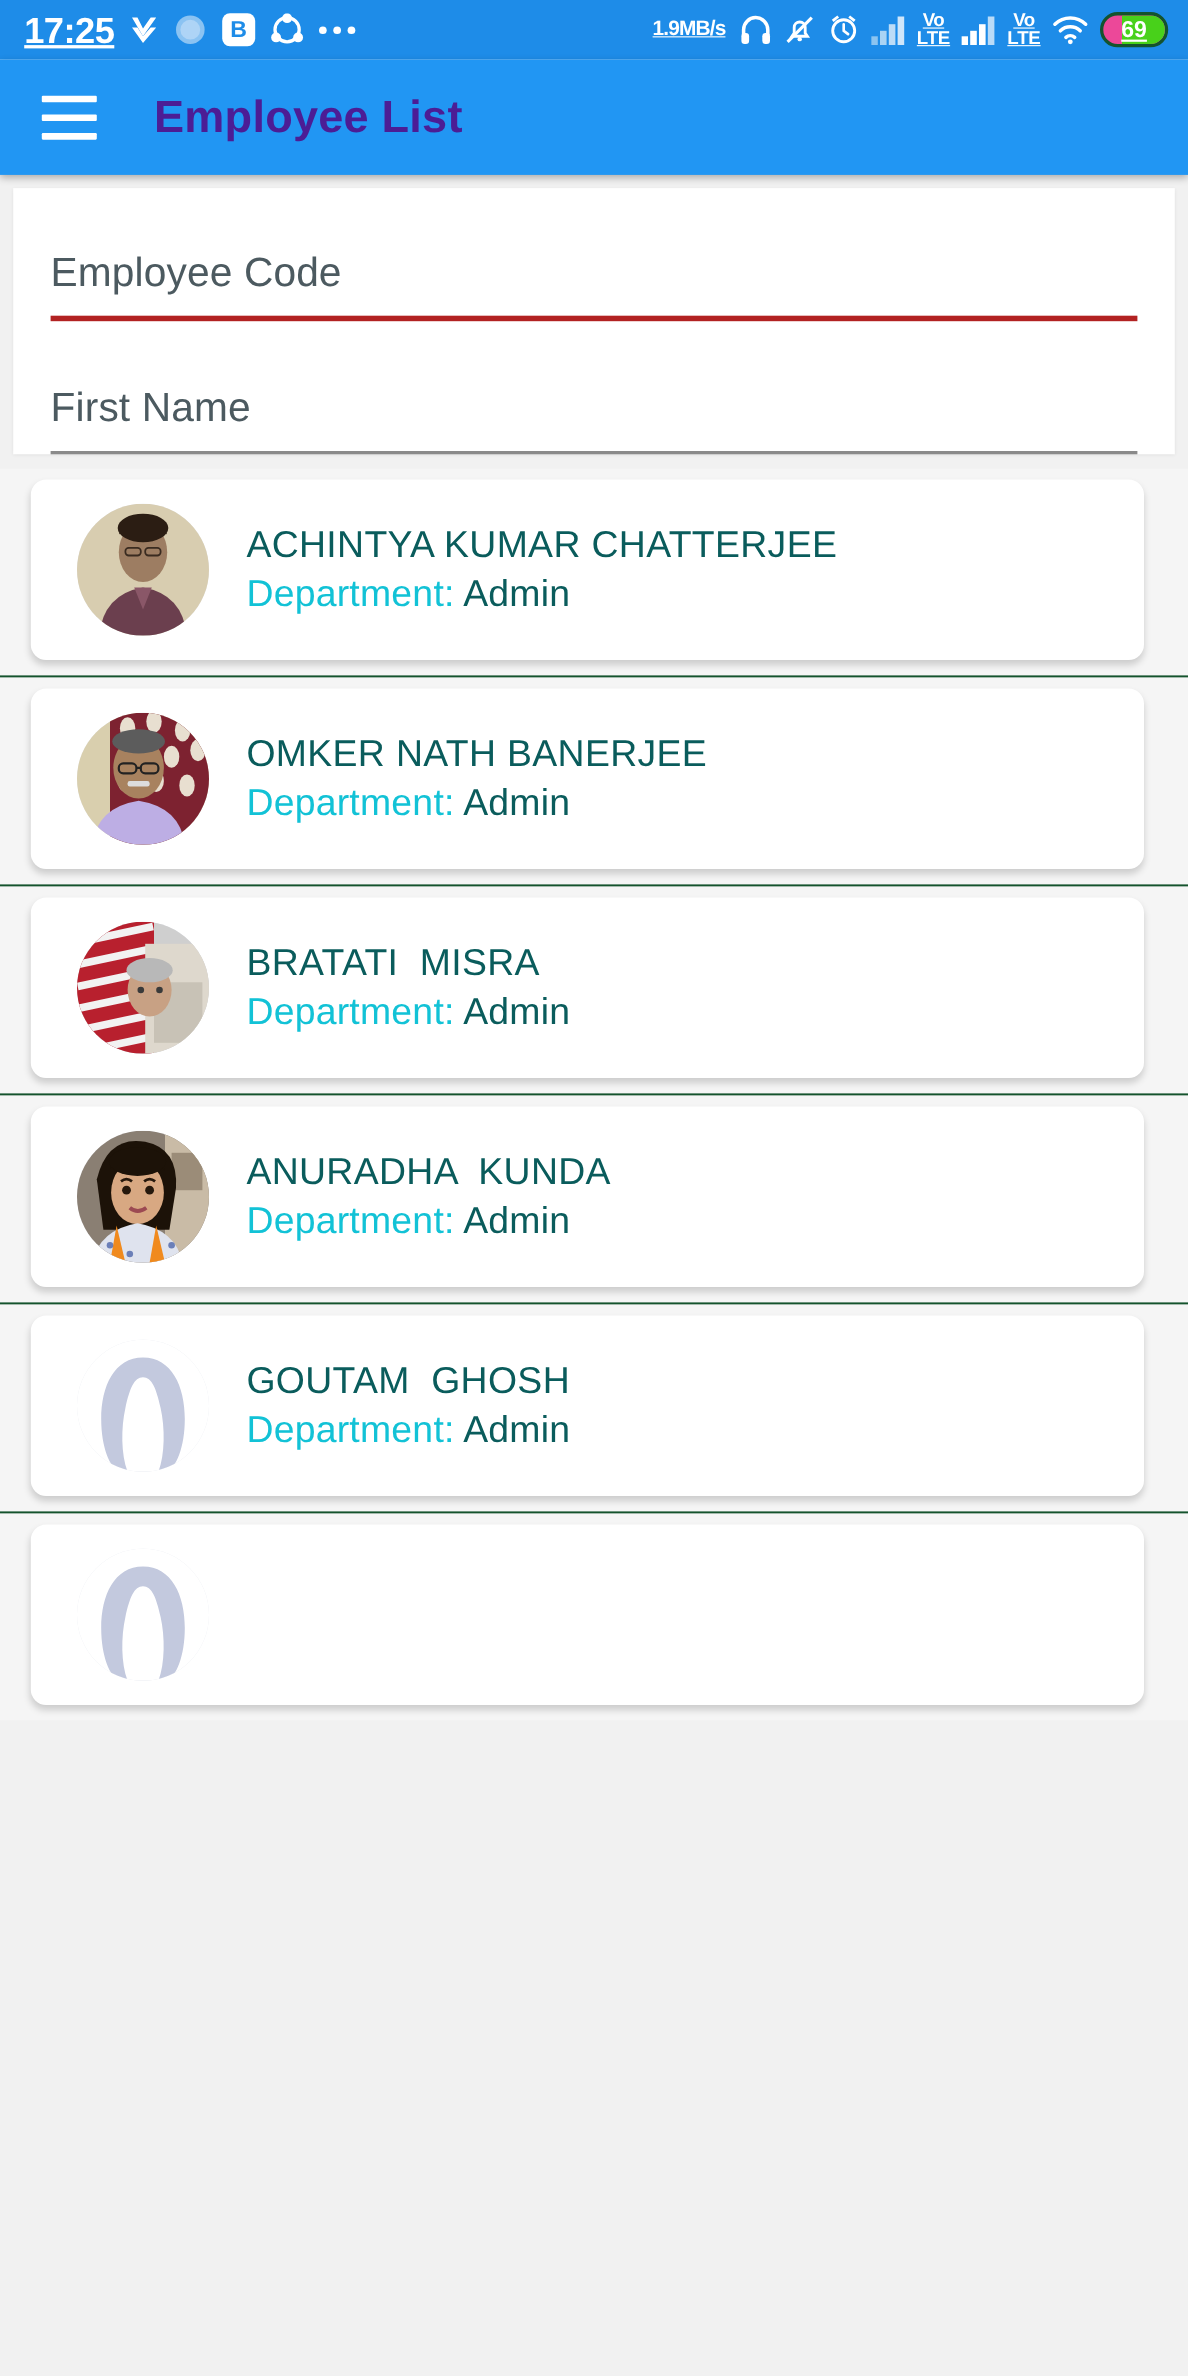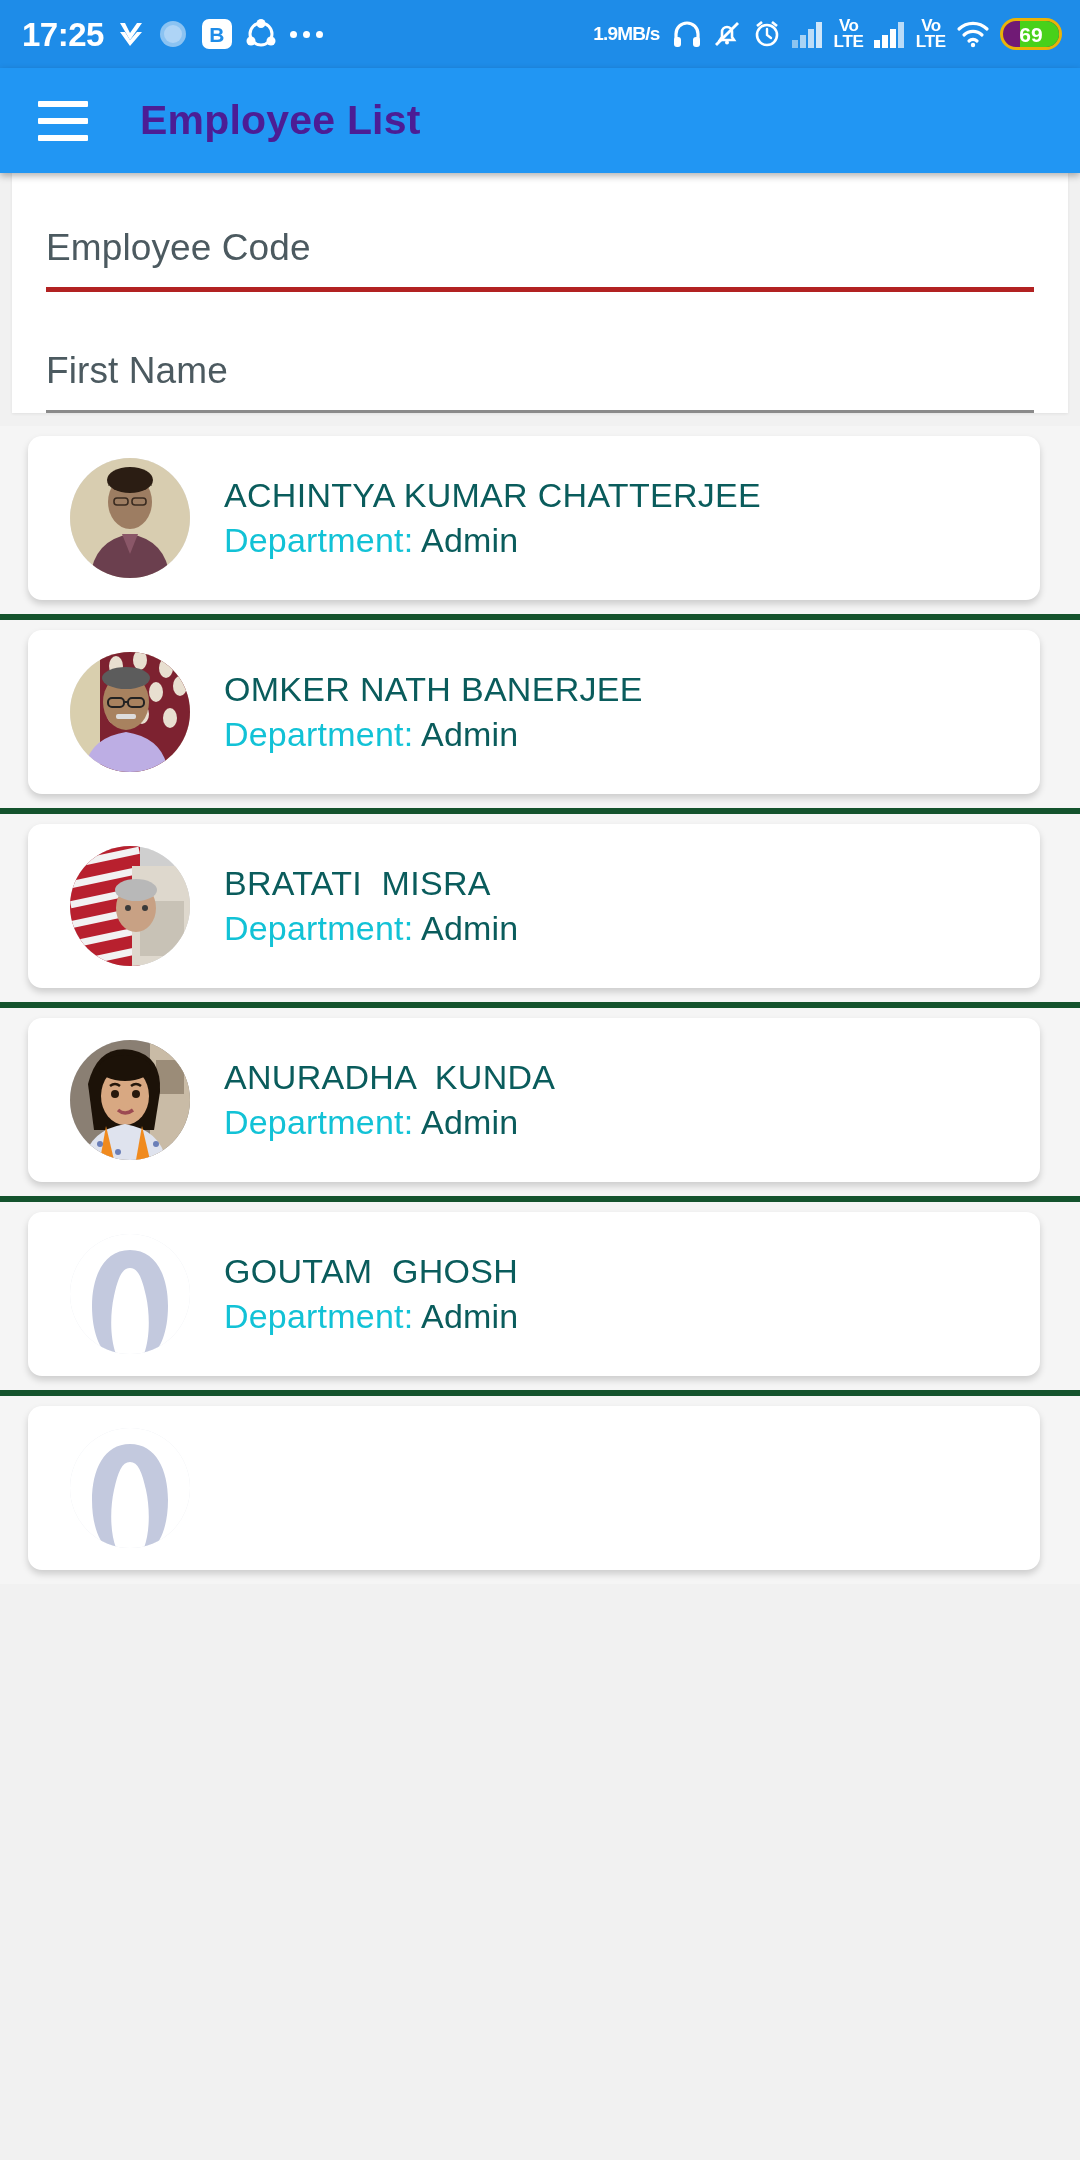--- a/index.html
+++ b/index.html
@@ -10,28 +10,29 @@
     width: 1080px;
     height: 2160px;
     background: #f2f2f2;
     font-family: "Liberation Sans", sans-serif;
     overflow: hidden;
     position: relative;
   }
 
   
   .status-bar {
-    height: 68px;
+    height: 54px;
     background: #1e8ce8;
     display: flex;
     align-items: center;
     padding: 0 18px 0 22px;
     box-sizing: border-box;
     color: #ffffff;
     position: relative;
+    text-decoration: underline;
   }
   .status-time {
     font-size: 33px;
     font-weight: bold;
     letter-spacing: -0.5px;
     line-height: 1;
     margin-right: 14px;
   }
   .status-left-icons {
     display: flex;
@@ -73,27 +74,27 @@
   .volte {
     display: flex; flex-direction: column;
     align-items: center; justify-content: center;
     line-height: 0.92;
     font-weight: bold;
   }
   .volte .v1 { font-size: 17px; letter-spacing: -0.5px; }
   .volte .v2 { font-size: 17px; letter-spacing: -0.2px; }
   .battery {
     width: 62px; height: 32px;
-    border: 3px solid #eab308;
+    border: 3px solid #14532d;
     border-radius: 16px;
     position: relative;
     display: flex; align-items: center;
     box-sizing: border-box;
     overflow: hidden;
-    background: #701a75;
+    background: #ec4899;
     justify-content: flex-end;
   }
   .battery .fill {
     position: absolute; right: 0; top: 0; bottom: 0;
     width: 70%;
     background: #48d11a;
   }
   .battery .lvl {
     position: relative;
     width: 100%;
@@ -189,21 +190,21 @@
     cursor: pointer;
     box-shadow: 0 1px 3px rgba(0,0,0,0.22);
   }
 
   
   .emp-list {
     margin-top: -2px;
   }
   .list-row {
     background: #f5f5f5;
-    border-bottom: 6px solid #14532d;
+    border-bottom: 2px solid #14532d;
     padding: 10px 0 14px 0;
   }
   .list-row:first-child { border-top: none; }
   .emp-card {
     background: #ffffff;
     margin: 0 40px 0 28px;
     border-radius: 14px;
     box-shadow: 0 4px 7px rgba(0,0,0,0.17);
     display: flex;
     align-items: center;

